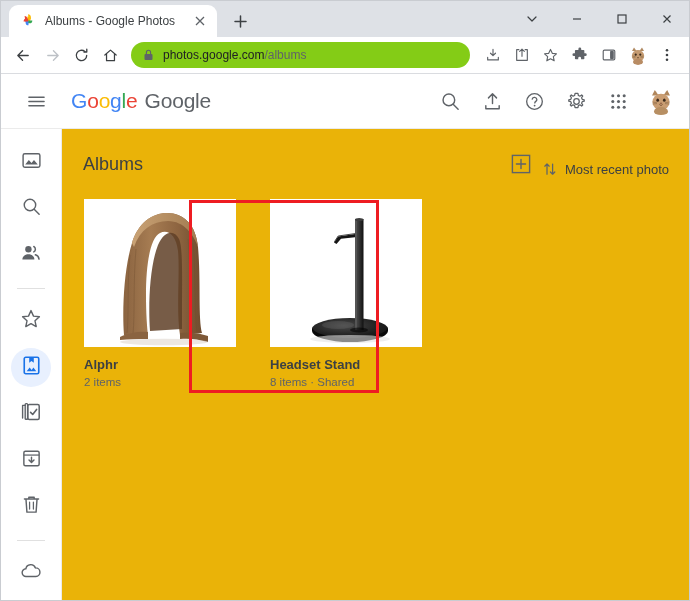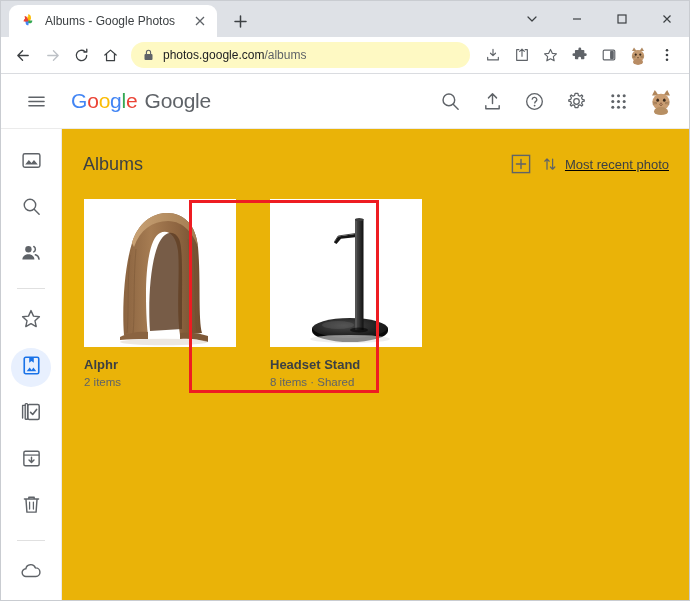--- a/index.html
+++ b/index.html
@@ -78,21 +78,21 @@
   }
   .tbtn {
     width: 29px; height: 29px;
     display: flex; align-items: center; justify-content: center;
     border-radius: 50%;
     flex: 0 0 29px;
   }
   .omnibox {
     flex: 1 1 auto;
     height: 26px;
-    background: #fef9c3;
+    background: #84cc16;
     border-radius: 13px;
     display: flex; align-items: center;
     padding: 0 10px 0 12px;
     margin: 0 8px 0 6px;
     gap: 9px;
     min-width: 0;
   }
   .url {
     font-size: 12px;
     color: #202124;
@@ -169,21 +169,21 @@
 
   .content-head {
     display: flex; align-items: center;
     padding: 22px 20px 0 21px;
   }
   .page-title {
     font-size: 18px;
     color: #3c4043;
     font-weight: 400;
   }
-  .ch-right { margin-left: auto; display: flex; align-items: center; gap: 8px; text-decoration: underline; }
+  .ch-right { margin-left: auto; display: flex; align-items: flex-end; gap: 8px; }
   .sq-btn {
     width: 26px; height: 26px;
     display: flex; align-items: center; justify-content: center;
   }
   .sort-btn {
     display: flex; align-items: center; gap: 7px;
     font-size: 13px; color: #3c4043;
   }
 
   .album-grid {

